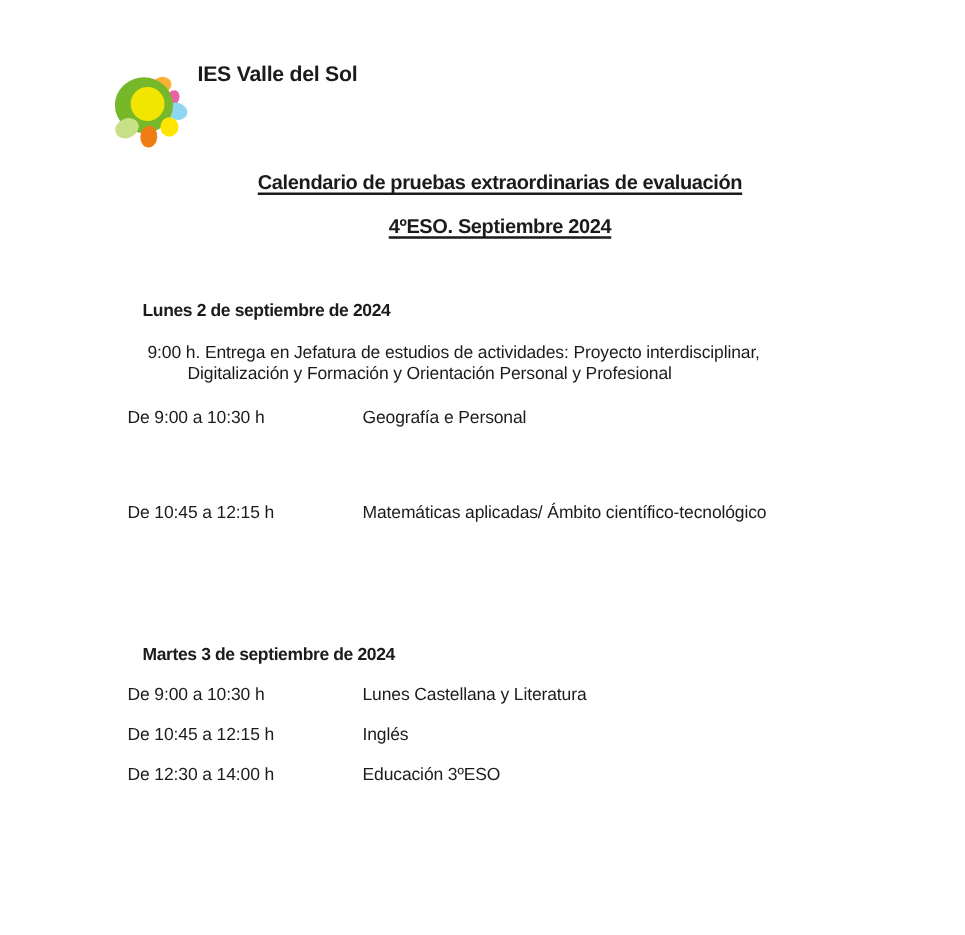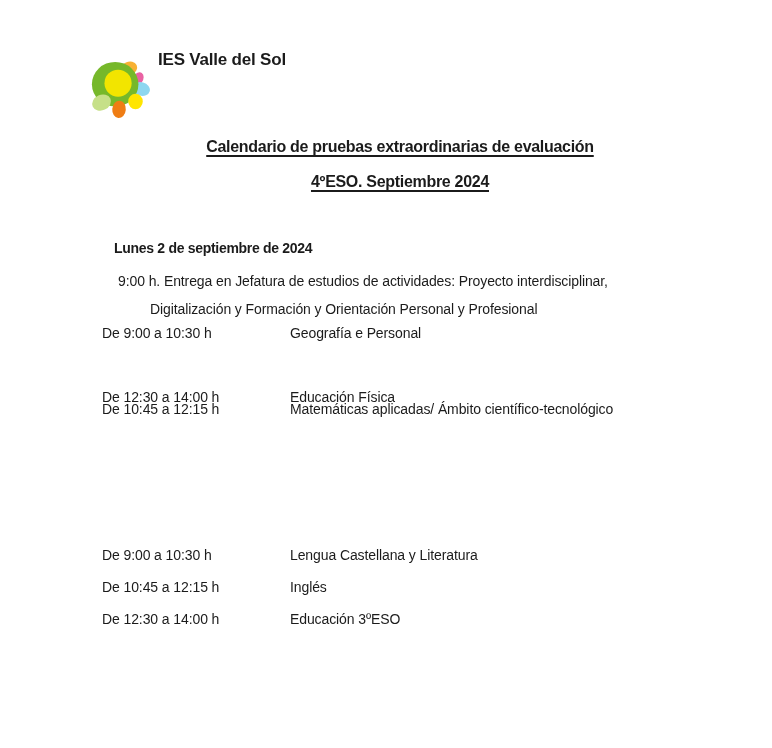--- a/index.html
+++ b/index.html
@@ -44,35 +44,33 @@
 
 
   <div class="abs doc-title" style="top:137px;">Calendario de pruebas extraordinarias de evaluación</div>
 
   <div class="abs doc-title" style="top:172px;">4ºESO. Septiembre 2024</div>
 
   <div class="abs day-heading" style="left:102px; top:239px;">Lunes 2 de septiembre de 2024</div>
 
   <div class="abs body-text" style="left:102px; top:272px;margin-left:16px;">9:00 h. Entrega en Jefatura de estudios de actividades: Proyecto interdisciplinar,</div>
 
-  <div class="abs body-text" style="left:150px; top:300px;">Digitalización y Formación y Orientación Personal y Profesional</div>
+  <div class="abs body-text" style="left:150px; top:289px;">Digitalización y Formación y Orientación Personal y Profesional</div>
 
   <div class="abs body-text" style="left:102px; top:324px;">
     <span class="time-col">De 9:00 a 10:30 h</span><span>Geografía e Personal</span>
   </div>
   <div class="abs body-text" style="left:102px; top:356px;margin-top:44px;">
     <span class="time-col">De 10:45 a 12:15 h</span><span>Matemáticas aplicadas/ Ámbito científico-tecnológico</span>
   </div>
-  <div class="abs body-text" style="left:102px; top:388px;">
-    <span class="time-col">De 12:30 a 14:00 h</span><span>Educación Física</span>
-  </div>
 
+  <div class="abs day-heading" style="left:102px; top:514px;">Martes 3 de septiembre de 2024</div>
 
   <div class="abs body-text" style="left:102px; top:546px;">
-    <span class="time-col">De 9:00 a 10:30 h</span><span>Lengua Castellana y Literatura</span>
+    <span class="time-col">De 9:00 a 10:30 h</span><span>Lunes Castellana y Literatura</span>
   </div>
   <div class="abs body-text" style="left:102px; top:578px;">
     <span class="time-col">De 10:45 a 12:15 h</span><span>Inglés</span>
   </div>
   <div class="abs body-text" style="left:102px; top:610px;">
     <span class="time-col">De 12:30 a 14:00 h</span><span>Educación 3ºESO</span>
   </div>
 
 
 </div>

